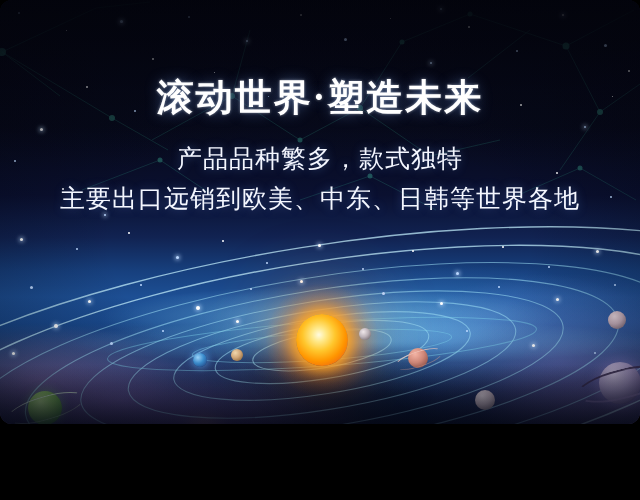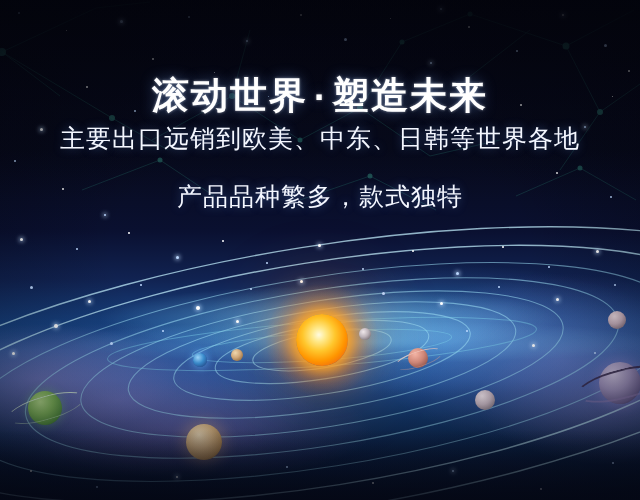--- a/index.html
+++ b/index.html
@@ -1,21 +1,22 @@
 <!DOCTYPE html>
 <html><head>
 <meta charset="utf-8">
 <style>
   html,body{margin:0;padding:0;background:#000;}
   #stage{
     position:relative;
-    width:640px;height:500px;
+    width:640px;height:424px;
     overflow:hidden;
-    font-family:Liberation Mono, monospace;
+    font-family:Liberation Serif, serif;
     background:#05060f;
+    border-radius:12px;
   }
   
   .layer{position:absolute;inset:0;}
 
   #sky-base{
     background:
       linear-gradient(to bottom,
         #07081a 0%,
         #070a1c 30%,
         #0a1030 46%,
@@ -291,17 +292,17 @@
               box-shadow:0 0 12px 3px rgba(170,150,220,.35);"></div>
   <div class="ring" style="left:575px;top:369px;width:92px;height:26px;border-width:2px;
               border-color:rgba(60,48,84,.9) transparent rgba(150,130,185,.55) transparent;
               transform:rotate(-14deg);"></div>
 
   <div class="layer" id="darkvig"></div>
   <div class="layer" id="bottomfade"></div>
 
   <div id="textblock">
     <h1 id="title">滚动世界·塑造未来</h1>
+    <p class="sub" id="sub1">产品品种繁多，款式独特</p>
     <p class="sub" id="sub2">主要出口远销到欧美、中东、日韩等世界各地</p>
-    <p class="sub" id="sub1">产品品种繁多，款式独特</p>
   </div>
 
 </div>
 
 </body></html>

